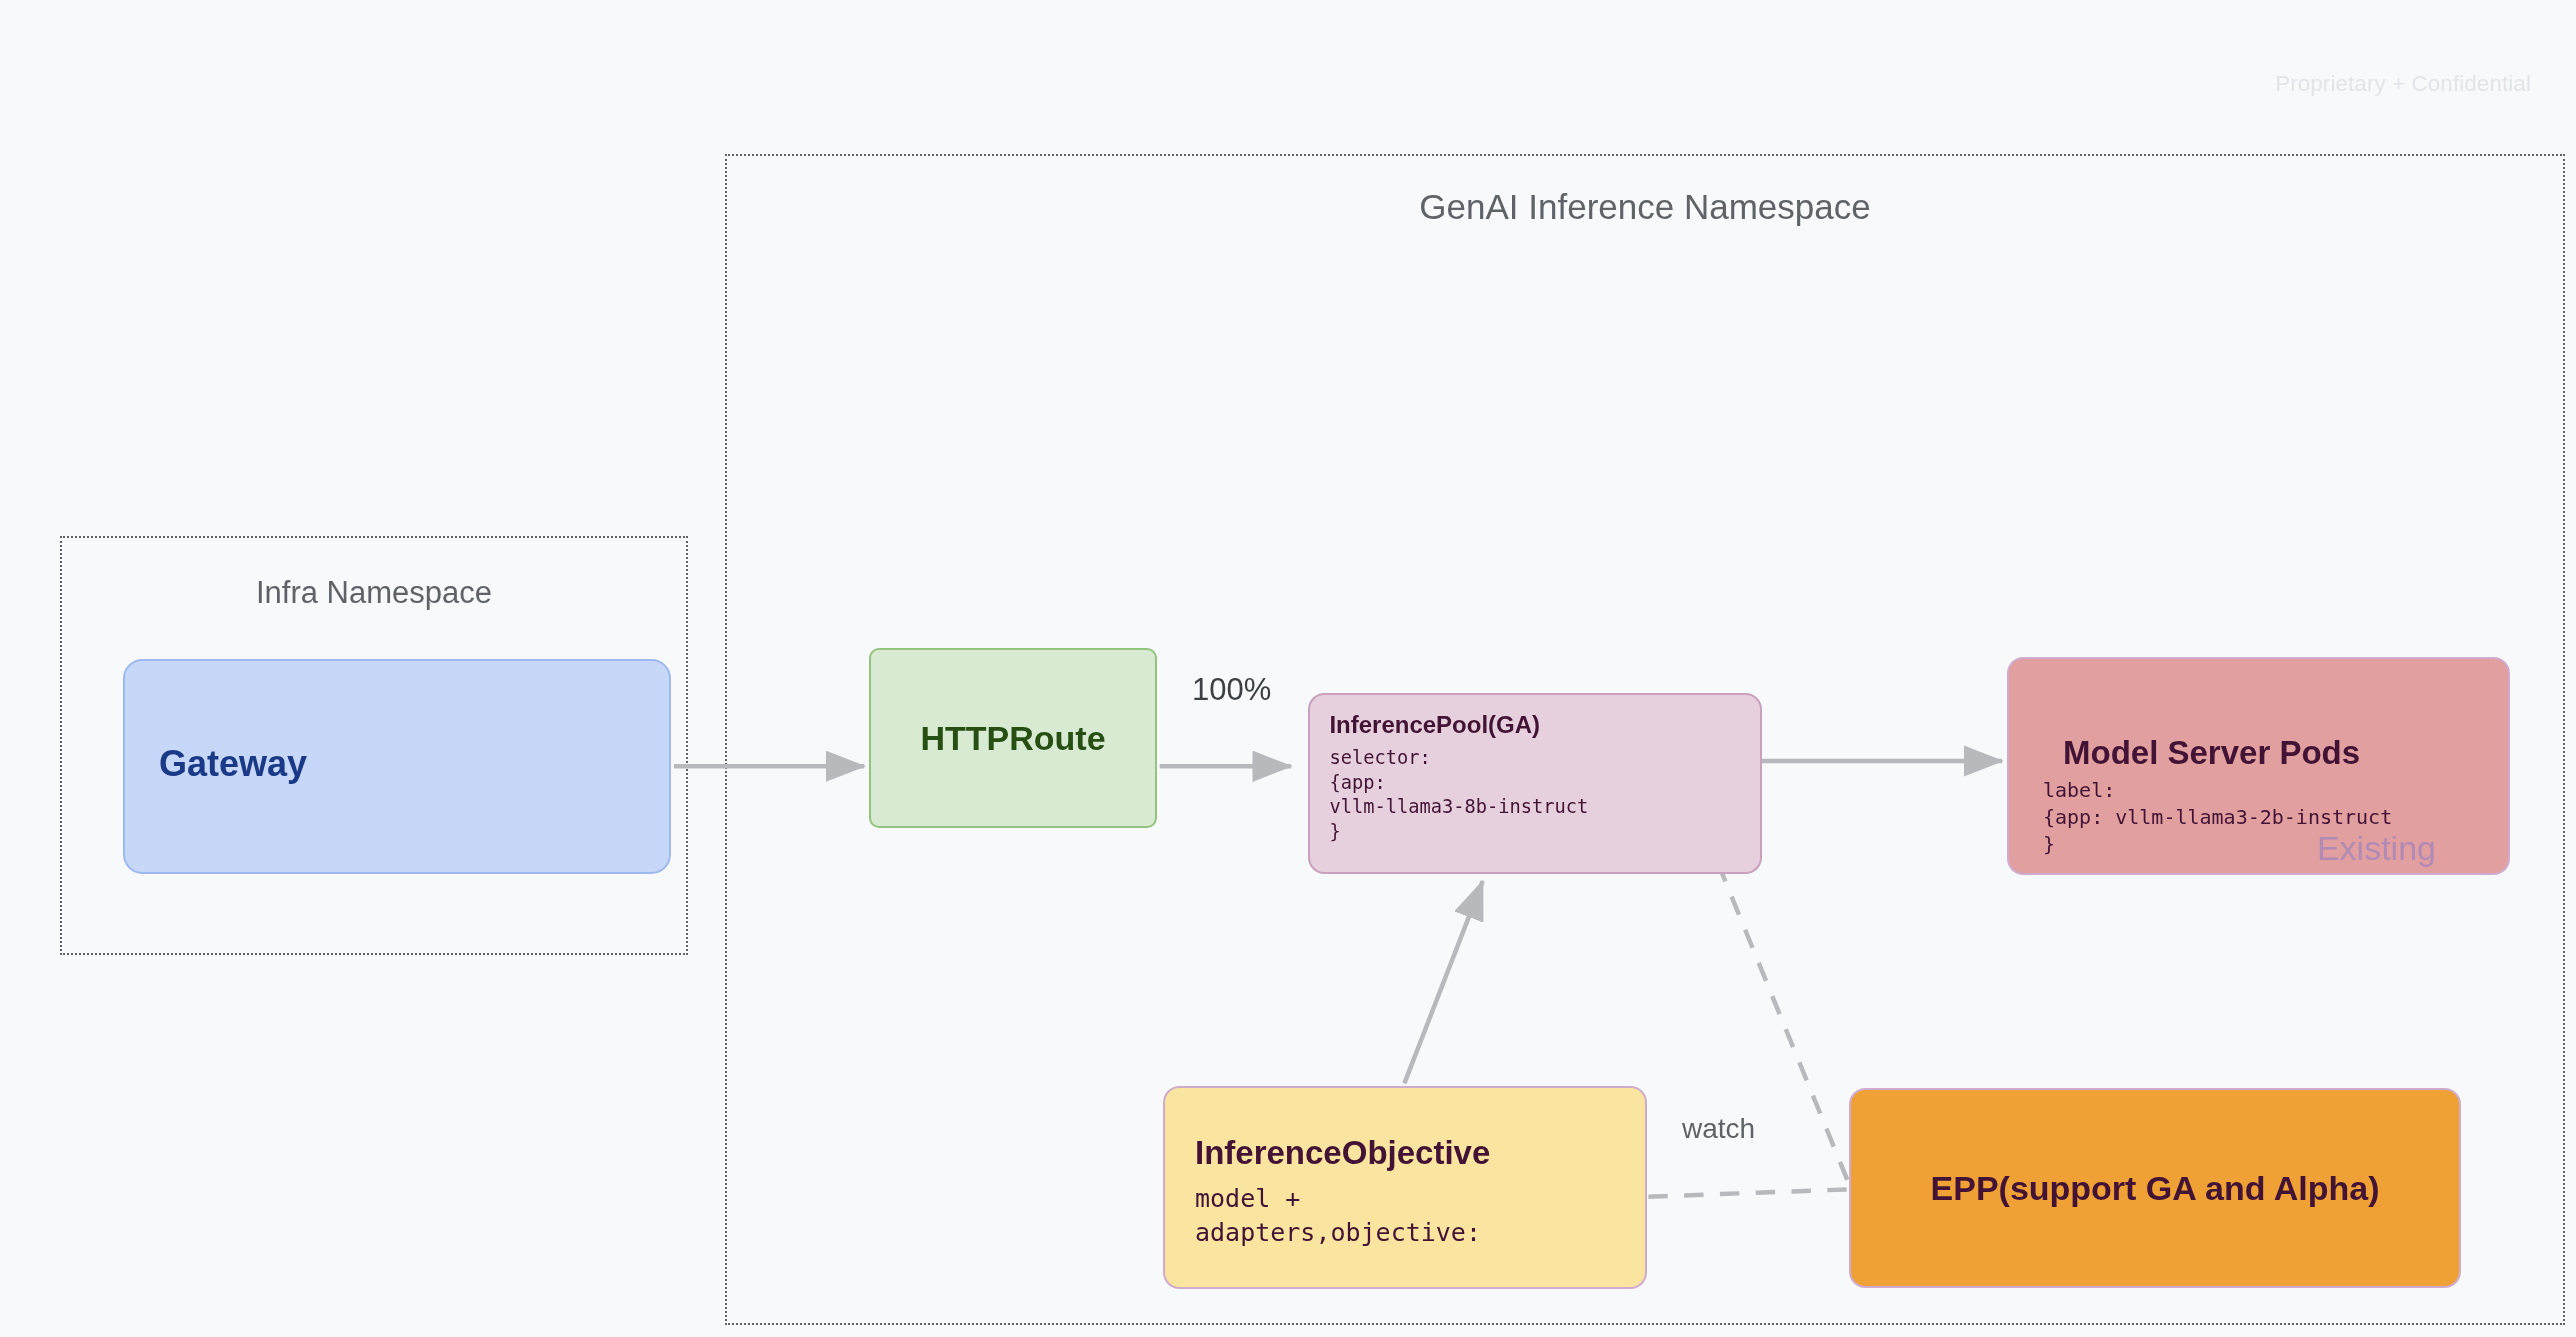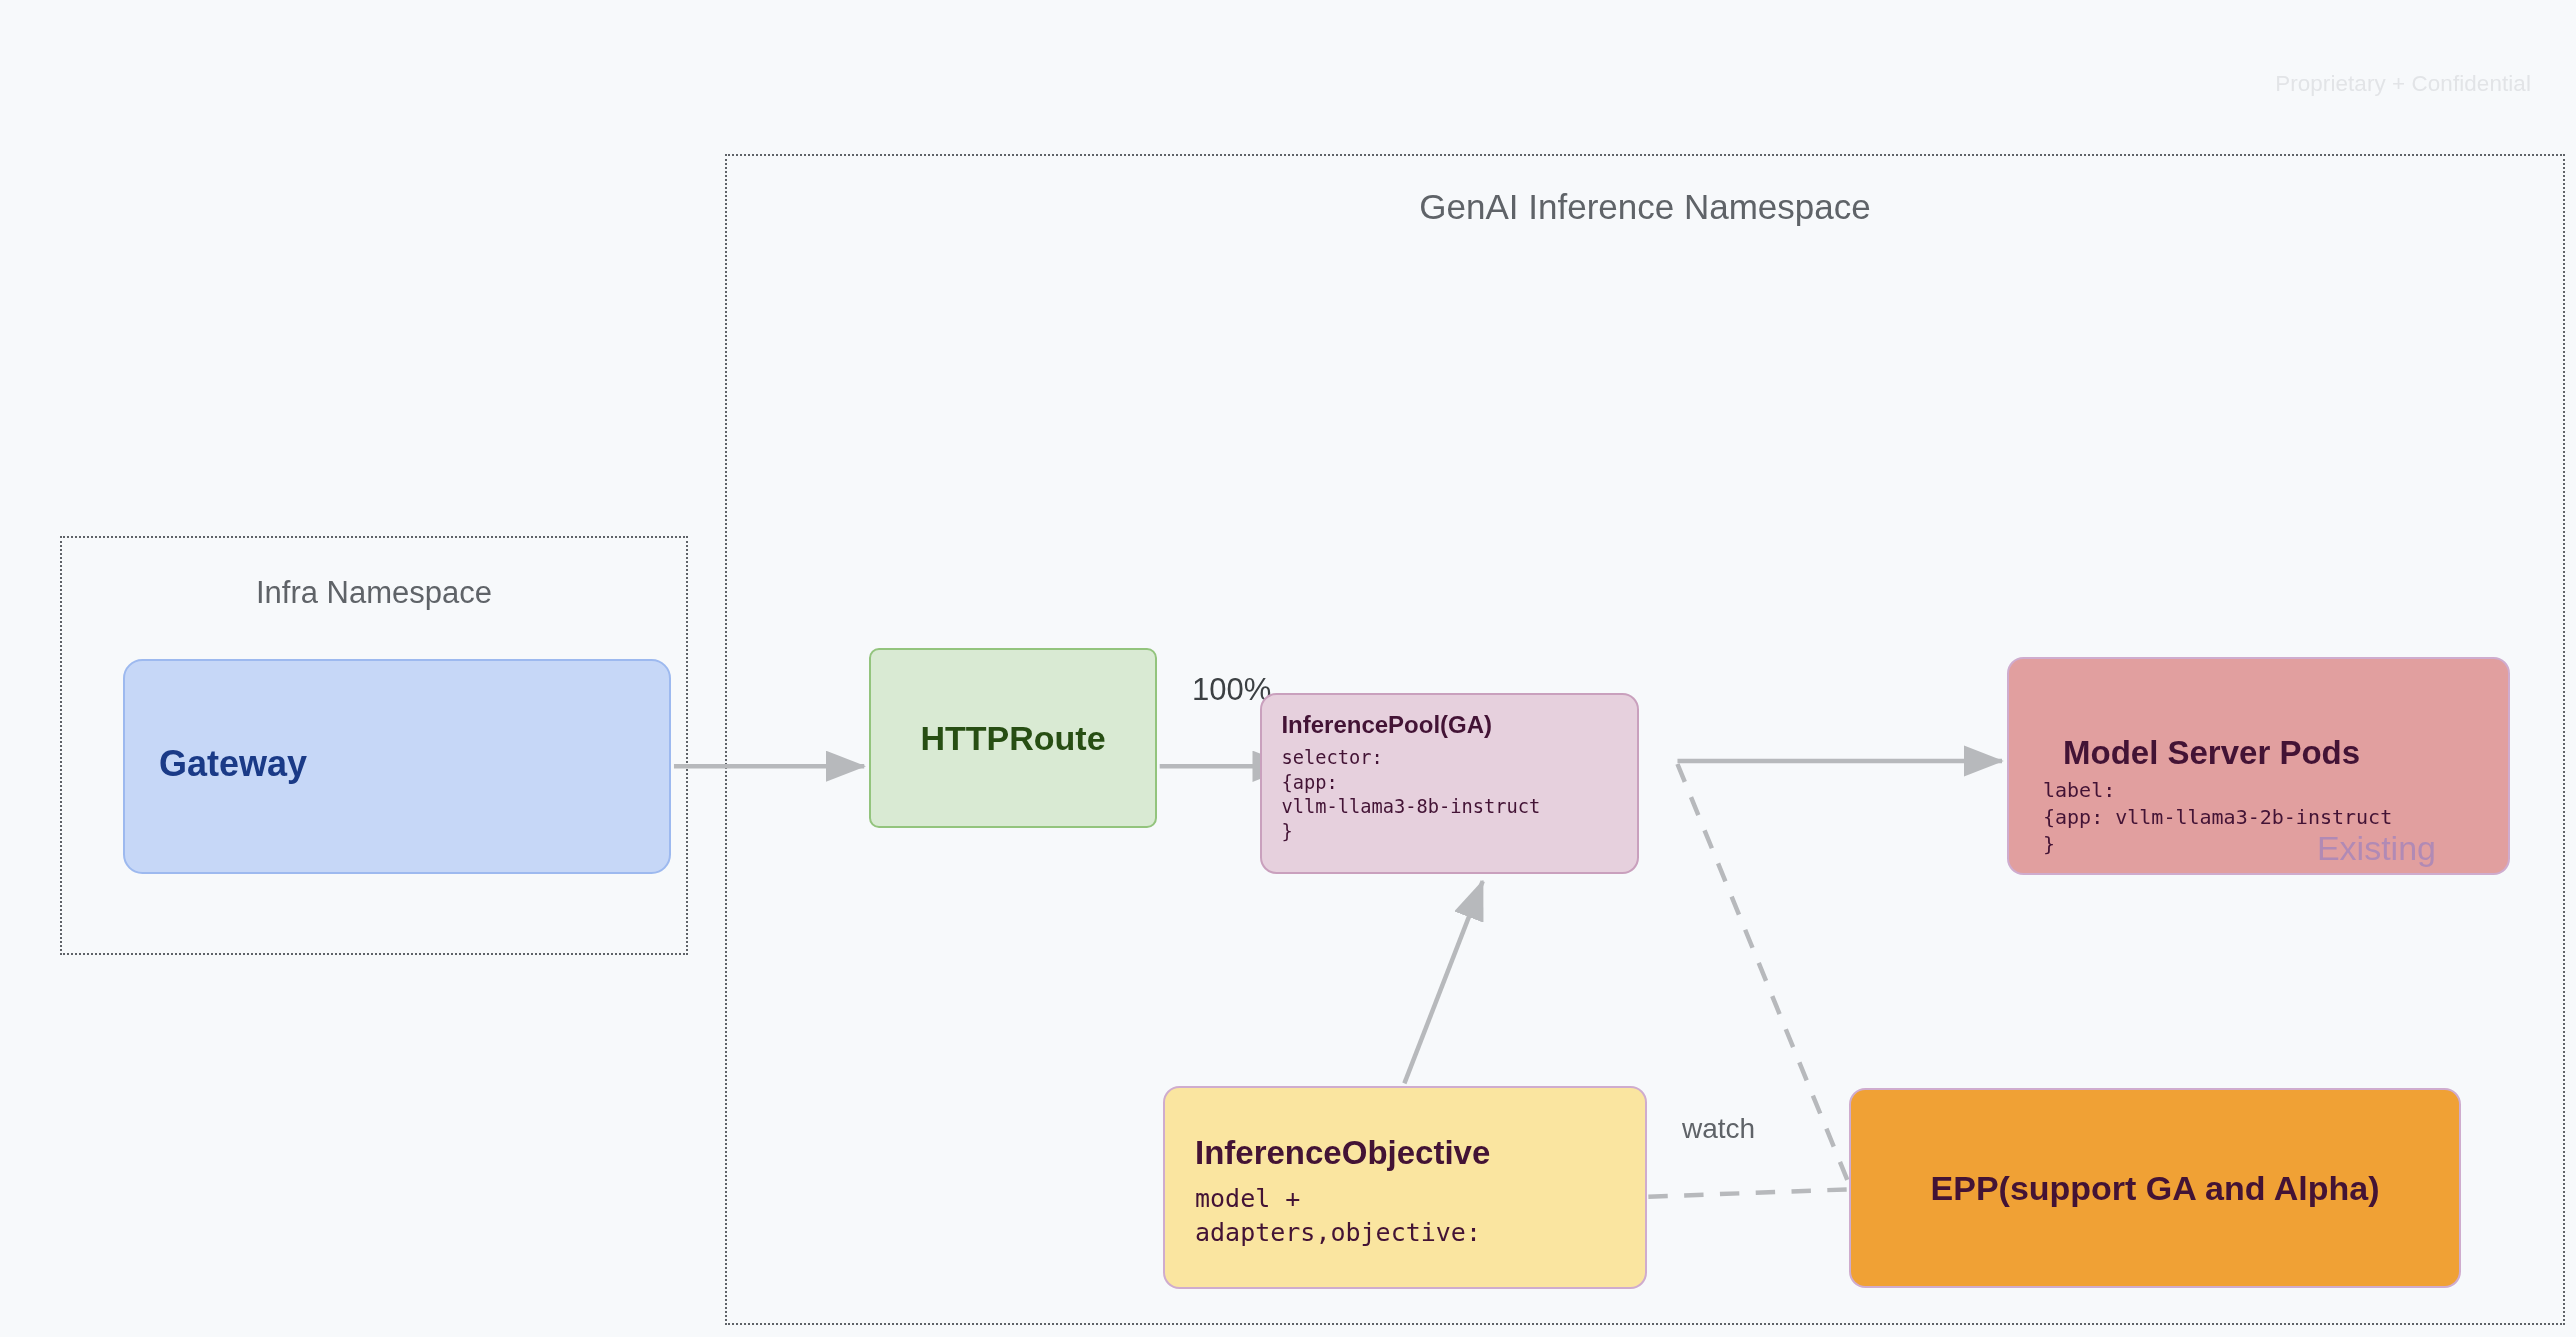--- a/index.html
+++ b/index.html
@@ -121,23 +121,23 @@
     height: 100%;
     display: flex;
     align-items: center;
     justify-content: center;
     font-size: 34px;
     color: #274e13;
   }
 
   
   #node-inferencepool {
-    left: 1260px;
+    left: 1308px;
     top: 693px;
-    width: 379px;
+    width: 454px;
     height: 181px;
     background: #e6d0dd;
     border: 2.2px solid #c9a0bd;
   }
   #node-inferencepool .title {
     position: absolute;
     left: 19.4px;
     top: 16.4px;
     font-size: 24px;
     color: #431335;

